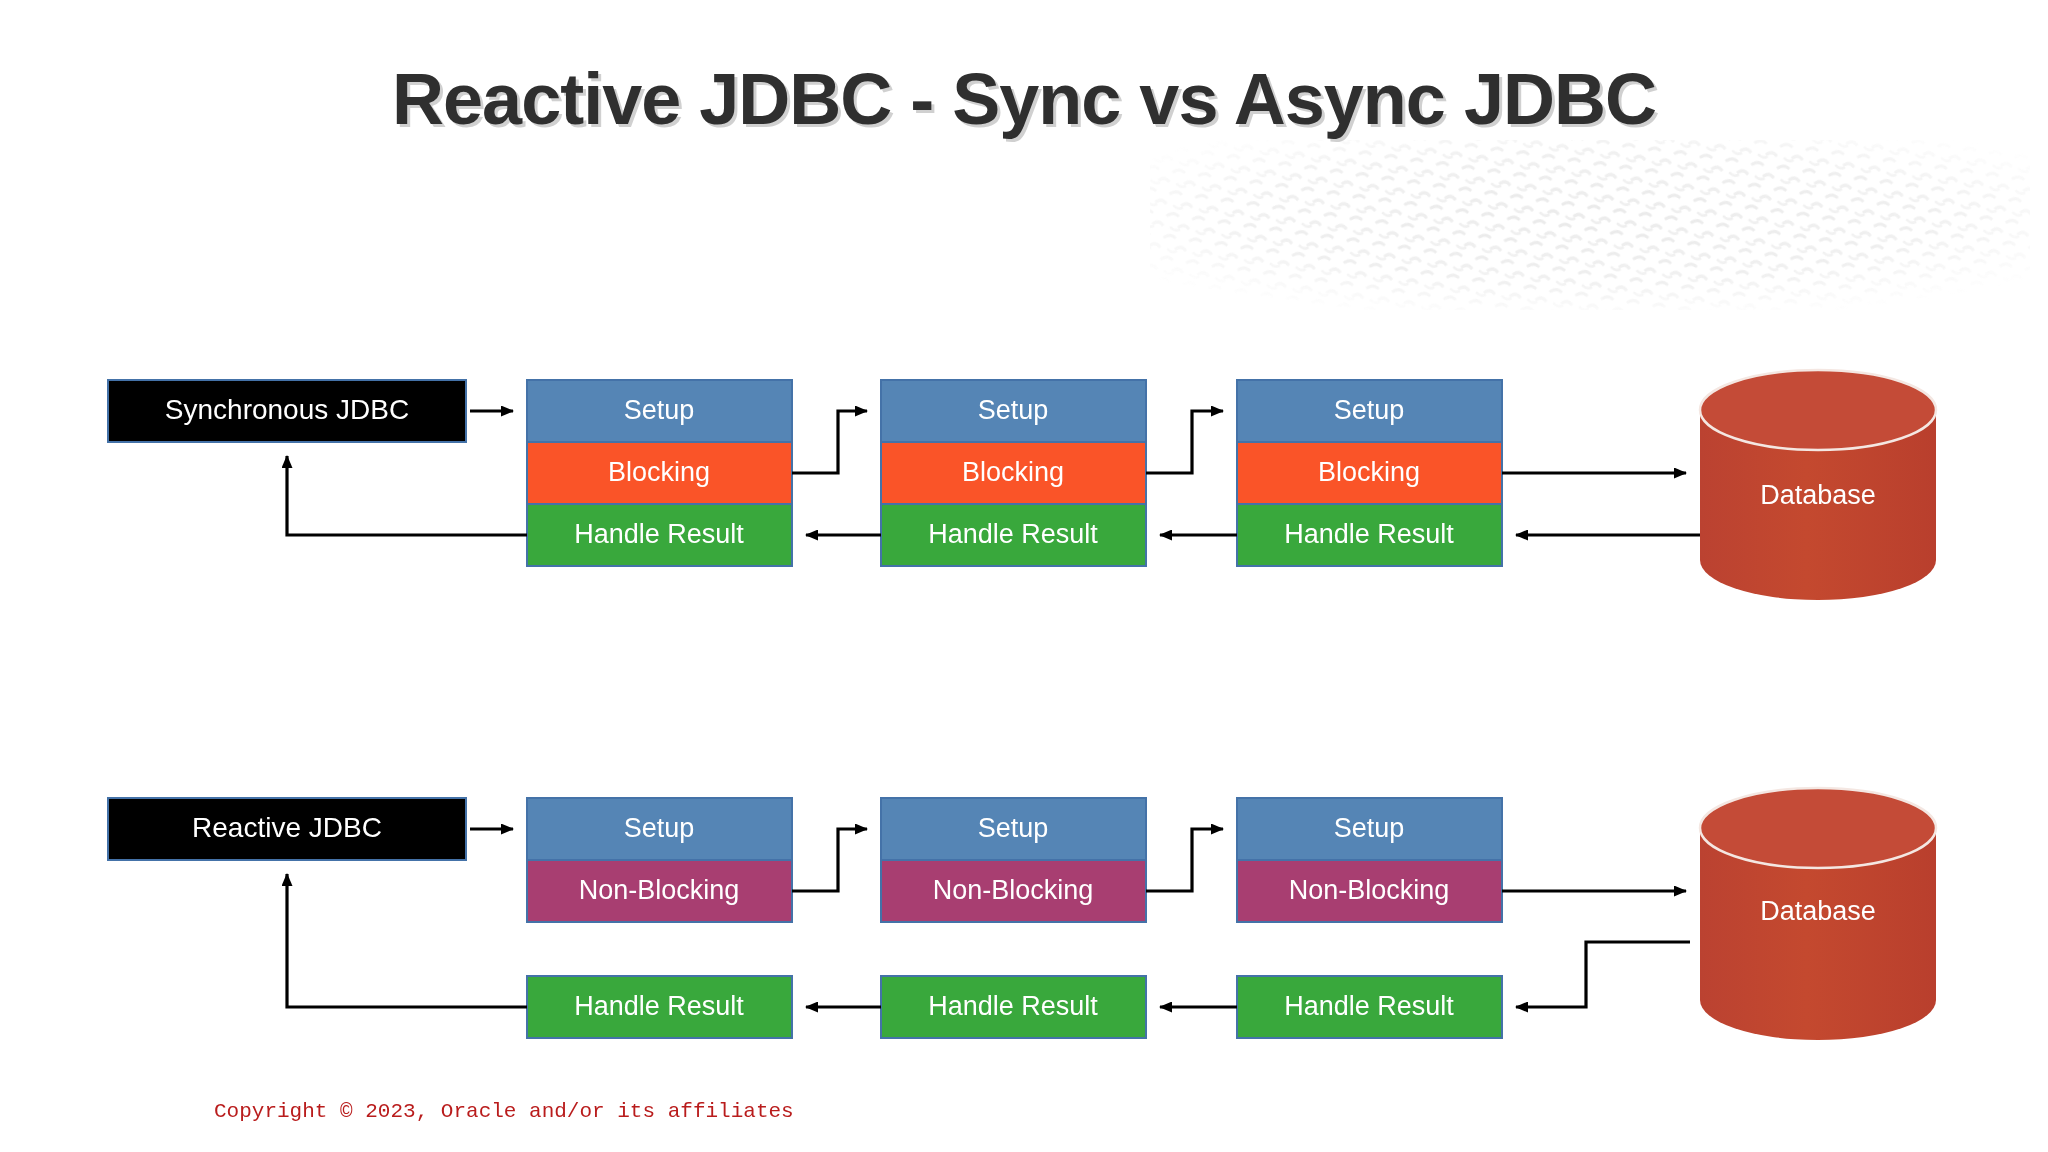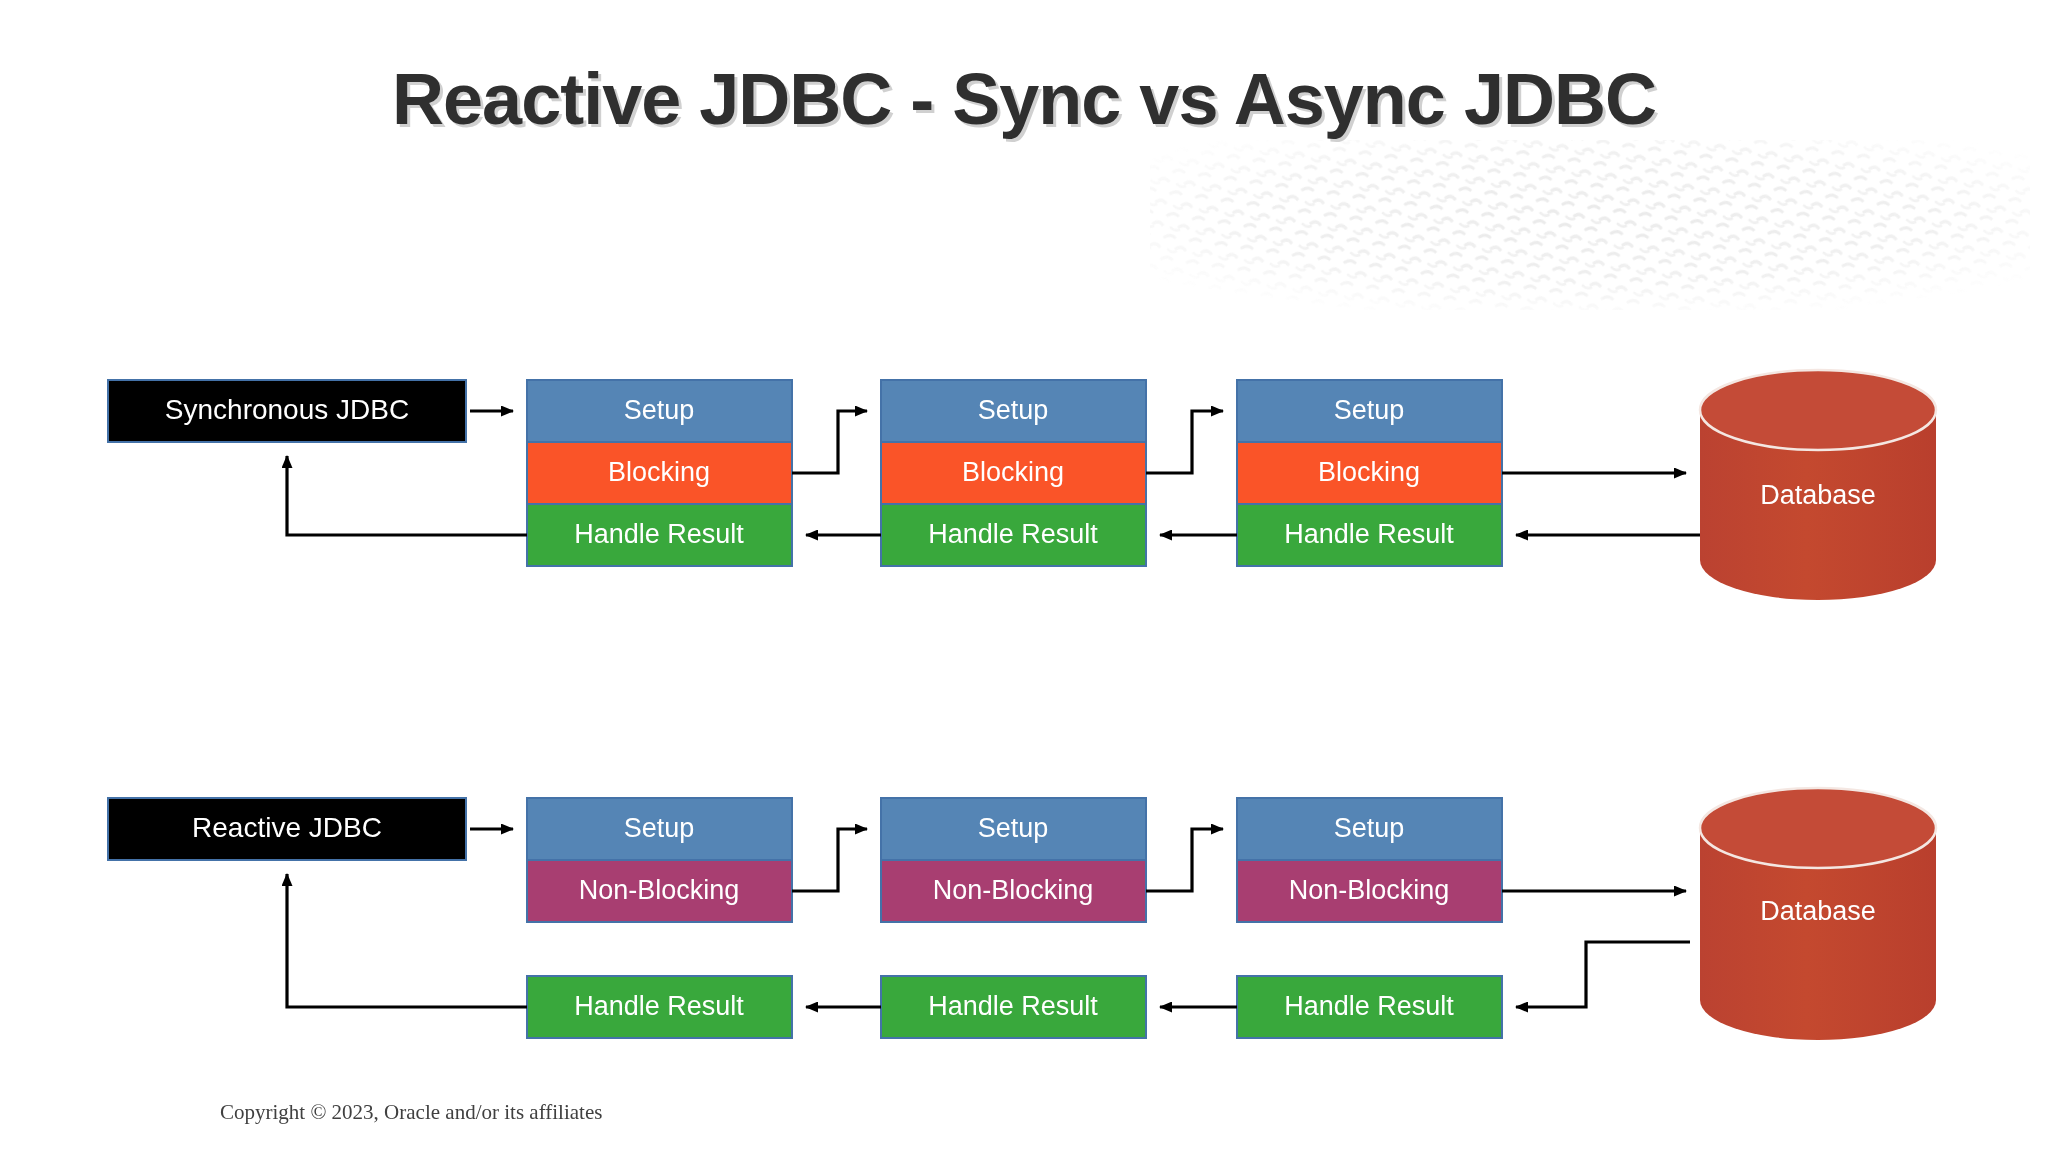--- a/index.html
+++ b/index.html
@@ -23,23 +23,23 @@
     text-align:center;
     font-size:72px;font-weight:bold;letter-spacing:-1px;
     color:#2f2f2f;
     text-shadow:3px 3px 0 rgba(150,150,150,.45);
     font-family:"Liberation Sans",sans-serif;
     white-space:nowrap;
   }
 
   
   .footer{
-    position:absolute;left:220px;top:1100px;
-    font-size:21px;color:#404040;
-    font-family:Liberation Serif, serif;
+    position:absolute;left:214px;top:1100px;
+    font-size:21px;color:#b91c1c;
+    font-family:Liberation Mono, monospace;
   }
 
   
   #diagram{position:absolute;left:0;top:0;width:2048px;height:1152px;}
   .boxlabel{
     font-family:"Liberation Sans",sans-serif;
     font-size:27px;
     fill:#ffffff;
     text-anchor:middle;
     dominant-baseline:middle;

